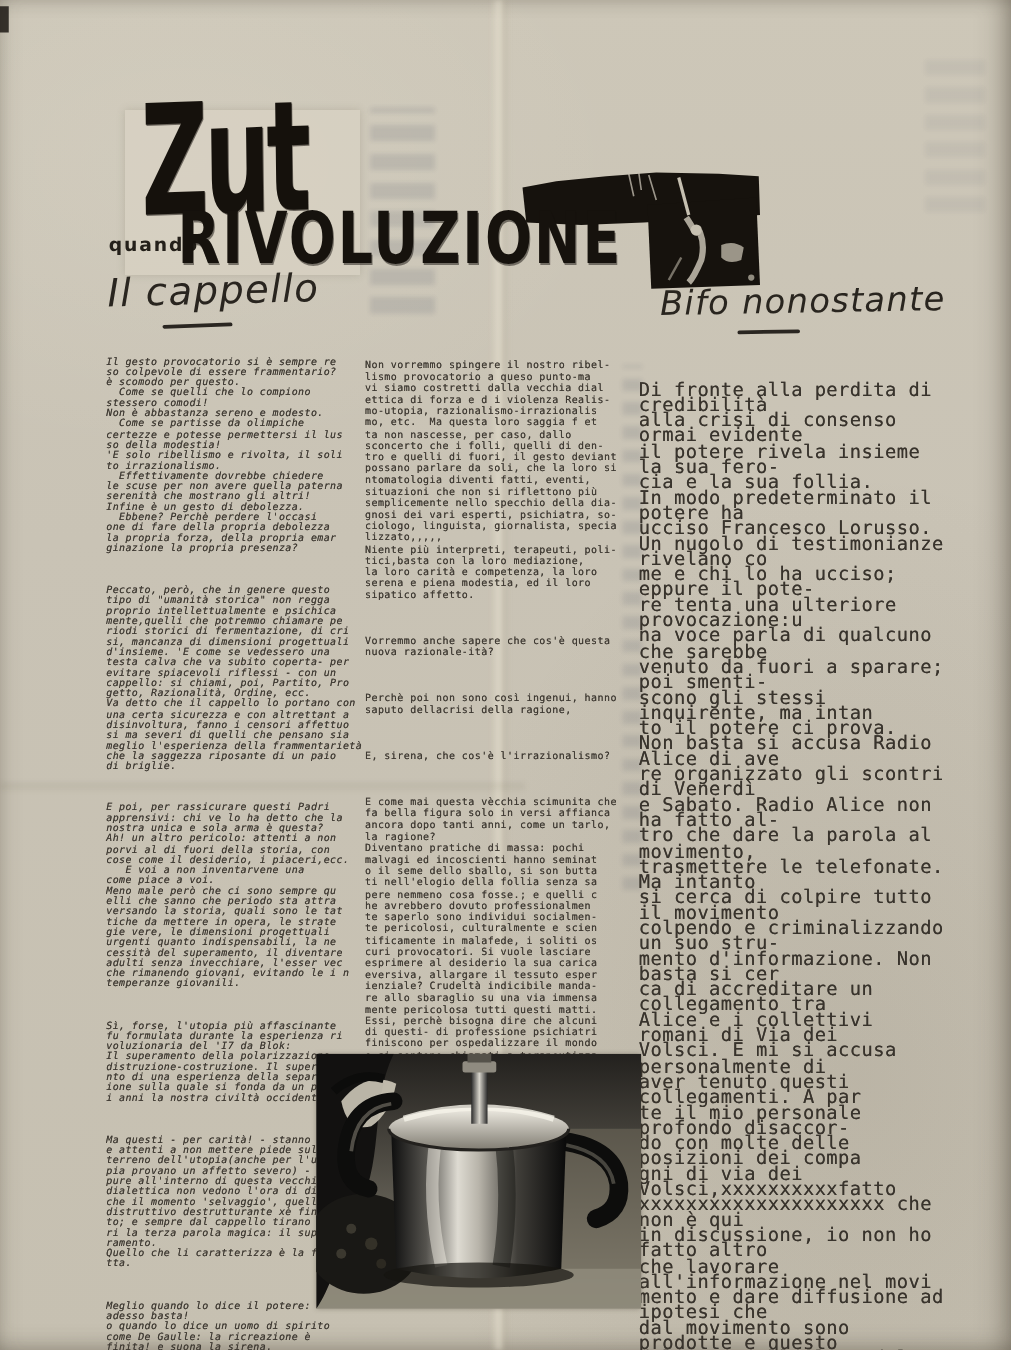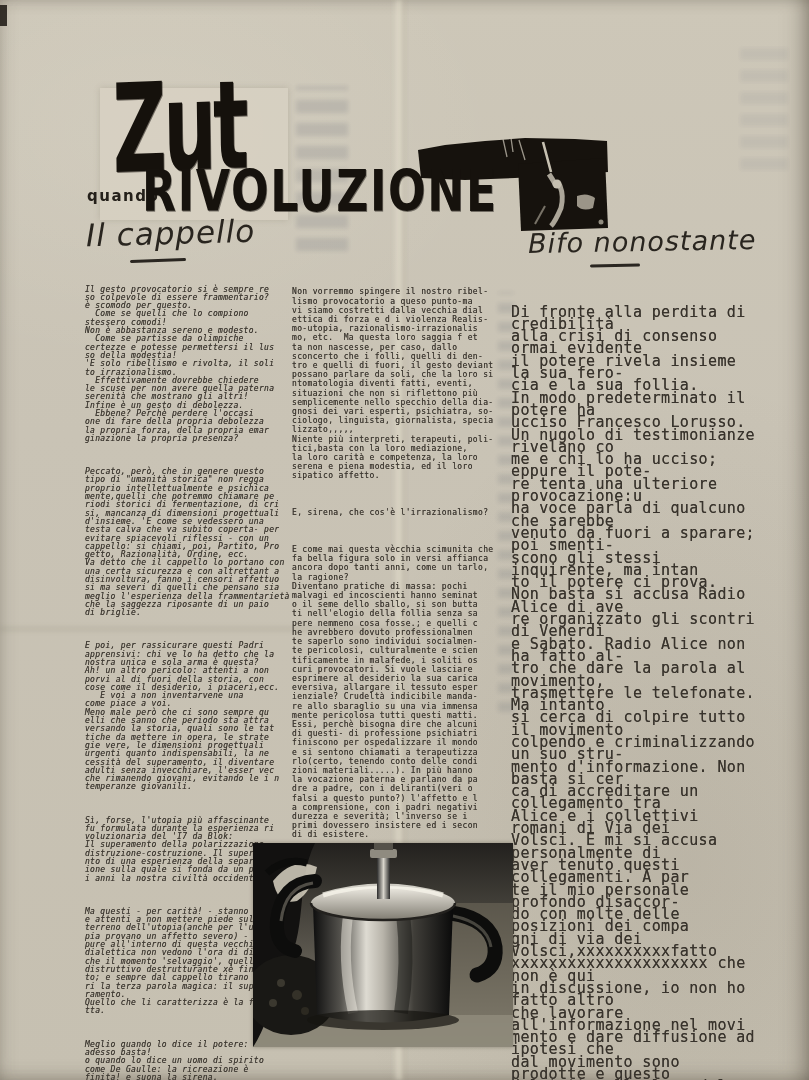--- a/index.html
+++ b/index.html
@@ -195,20 +195,24 @@
 situazioni che non si riflettono più
 semplicemente nello specchio della dia-
 gnosi dei vari esperti, psichiatra, so-
 ciologo, linguista, giornalista, specia
 lizzato,,,,,
 Niente più interpreti, terapeuti, poli-
 tici,basta con la loro mediazione,
 la loro carità e competenza, la loro
 serena e piena modestia, ed il loro
 sipatico affetto.</p>
+    <p>Vorremmo anche sapere che cos'è questa
+nuova razionale-ità?</p>
+    <p>Perchè poi non sono così ingenui, hanno
+saputo dellacrisi della ragione,</p>
     <p>E, sirena, che cos'è l'irrazionalismo?</p>
     <p>E come mai questa vècchia scimunita che
 fa bella figura solo in versi affianca
 ancora dopo tanti anni, come un tarlo,
 la ragione?
 Diventano pratiche di massa: pochi
 malvagi ed incoscienti hanno seminat
 o il seme dello sballo, si son butta
 ti nell'elogio della follia senza sa
 pere nemmeno cosa fosse.; e quelli c

